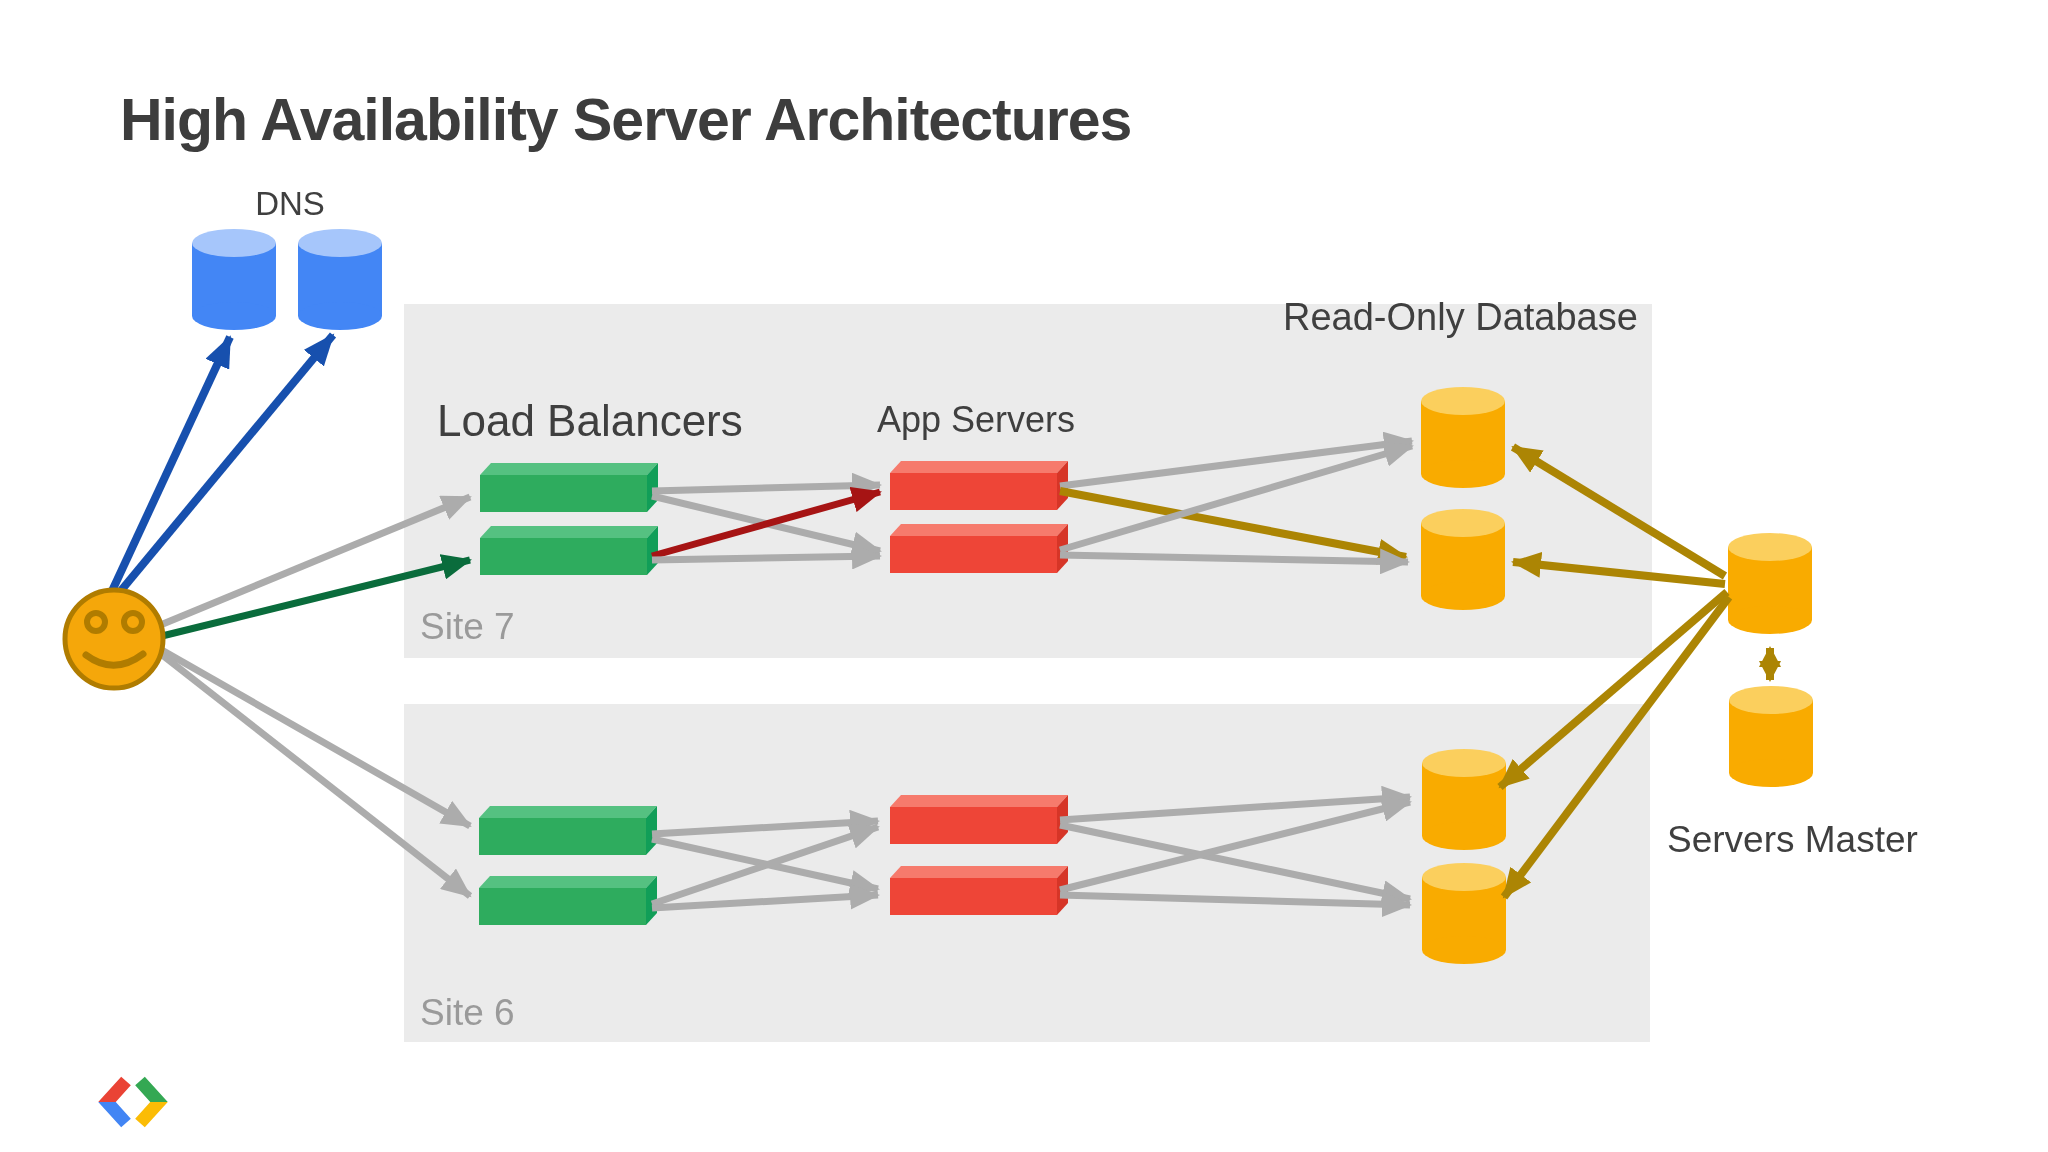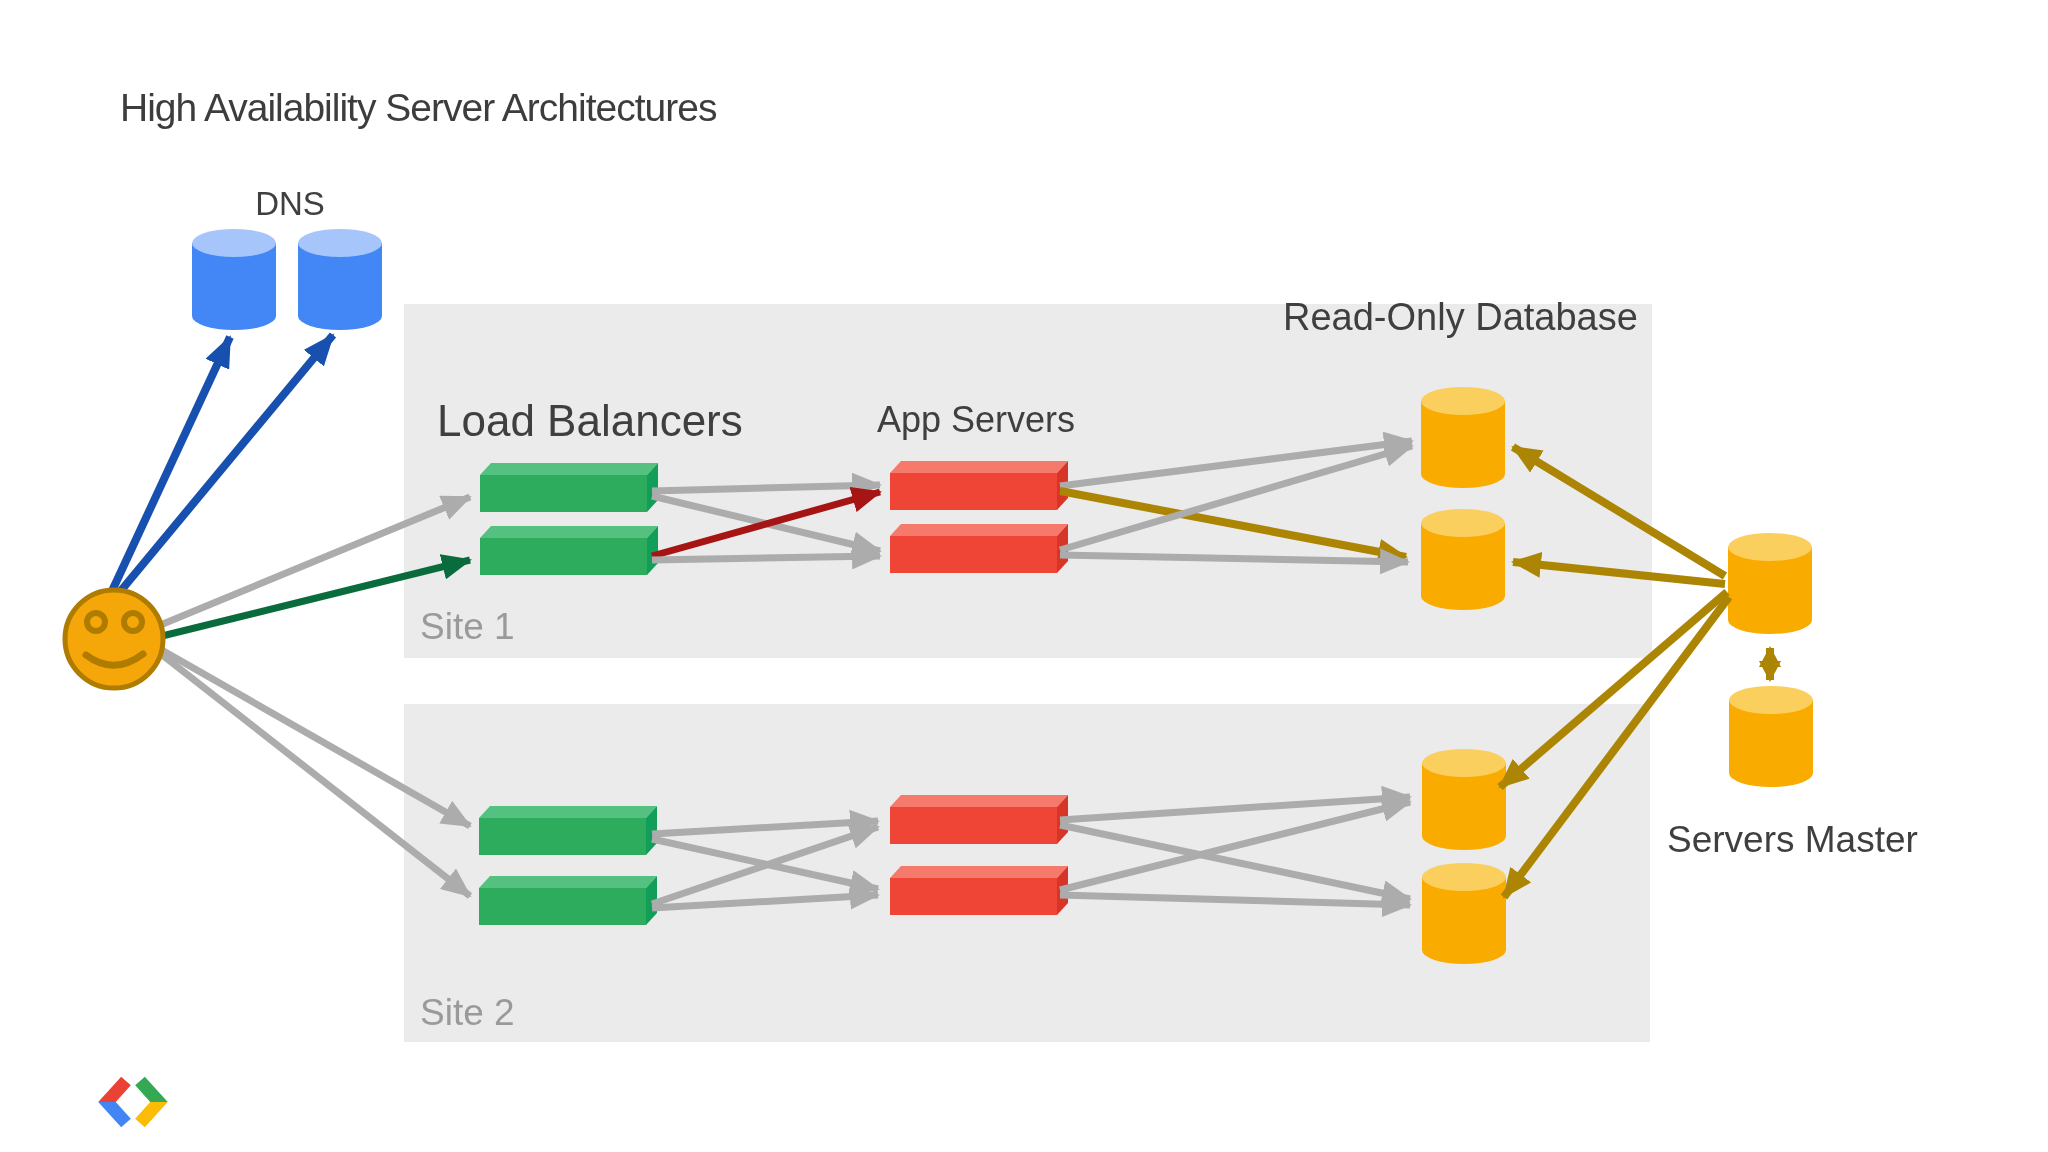--- a/index.html
+++ b/index.html
@@ -14,21 +14,21 @@
   .lbl{
     position:absolute;
     color:var(--label_text,#3f3f3f);
     font-size:37px;
     line-height:1.1;
     white-space:nowrap;
   }
   .site-lbl{color:var(--site_label_text,#9a9a9a);}
   #title{
     position:absolute;left:120px;top:86px;
-    font-size:39px;font-weight:normal;
+    font-size:59px;font-weight:bold;
     color:var(--title_text,#3d3d3d);
     letter-spacing:-1px;
     white-space:nowrap;
   }
   
   .site-box{fill:var(--site_box,#ebebeb);}
   .g-front{fill:var(--green_front,#2eac5e);}
   .g-top{fill:var(--green_top,#55c181);}
   .g-side{fill:var(--green_side,#119e58);}
   .r-front{fill:var(--red_front,#ee4537);}
@@ -249,16 +249,16 @@
         <polyline class="logo-arm logo-yellow" points="46,7 65,28 46,49"></polyline>
       </g>
     </g>
   </svg>
 
   <div id="title">High Availability Server Architectures</div>
   <div class="lbl" style="left:240px;top:186px;width:100px;text-align:center;font-size:33px;">DNS</div>
   <div class="lbl" style="left:437px;top:397px;font-size:44px;">Load Balancers</div>
   <div class="lbl" style="left:877px;top:400px;font-size:36px;text-align:right;">App Servers</div>
   <div class="lbl" style="left:1283px;top:297px;font-size:38px;">Read-Only Database</div>
-  <div class="lbl site-lbl" style="left:420px;top:607px;font-size:37px;">Site 1</div>
-  <div class="lbl site-lbl" style="left:420px;top:993px;font-size:37px;">Site 2</div>
+  <div class="lbl site-lbl" style="left:420px;top:607px;font-size:37px;">Site 7</div>
+  <div class="lbl site-lbl" style="left:420px;top:993px;font-size:37px;">Site 6</div>
   <div class="lbl" style="left:1667px;top:820px;font-size:37px;">Servers Master</div>
 </div>
 
 </body></html>

